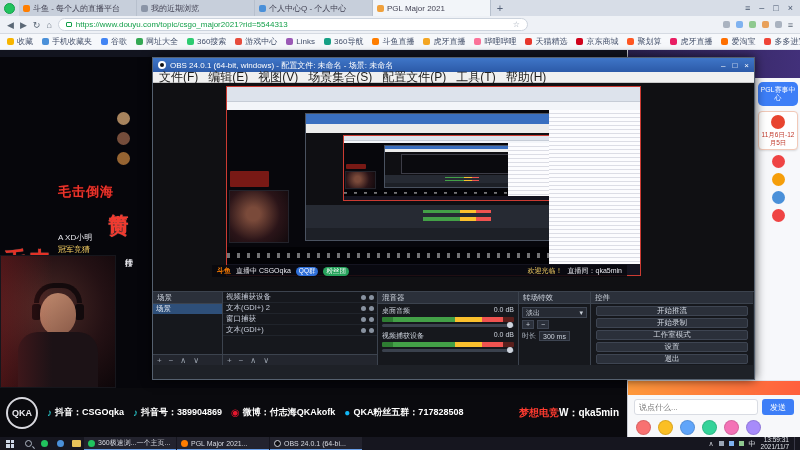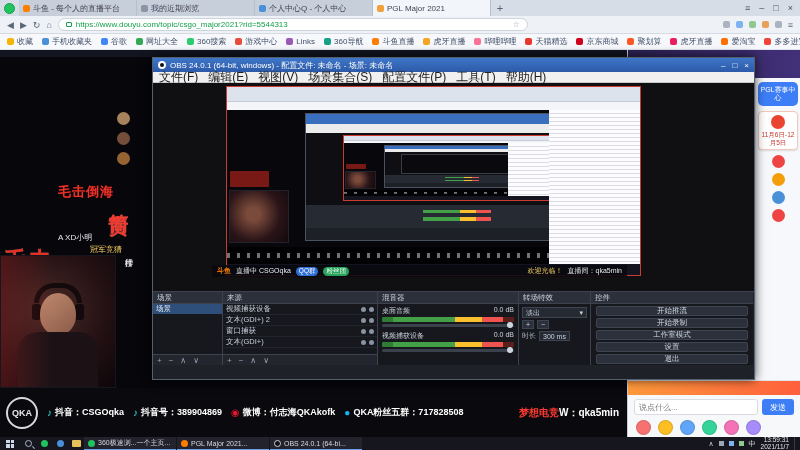--- a/index.html
+++ b/index.html
@@ -31,21 +31,21 @@
 
   
   .stream { position:absolute; left:0; top:50px; width:627px; height:387px; background:#06060b; overflow:hidden; }
   .stream-topband { position:absolute; left:0; top:0; width:100%; height:7px; background:#12141f; }
   .avcol { position:absolute; left:117px; top:62px; display:flex; flex-direction:column; gap:7px; }
   .avcol b { width:13px; height:13px; border-radius:50%; display:block; opacity:.85; }
   .bannerA { position:absolute; left:58px; top:133px; font-size:13px; font-weight:bold; color:#e8352c; letter-spacing:1px; text-shadow:0 0 1px #600; }
   .bannerB { position:absolute; left:106px; top:148px; writing-mode:vertical-rl; font-size:20px; font-weight:bold; color:#ef3b30; text-shadow:0 0 1px #fff4; }
   .bannerC { position:absolute; left:4px; top:198px; width:58px; font-size:24px; line-height:1.05; font-weight:bold; color:#e33126; text-shadow:0 0 1px #fff5; }
   .bannerD { position:absolute; left:58px; top:182px; font-size:8px; color:#e8e8ee; }
-  .bannerE { position:absolute; left:58px; top:194px; font-size:8px; color:#ffd766;margin-left:32px; }
+  .bannerE { position:absolute; left:58px; top:194px; font-size:8px; color:#ffd766; }
   .bannerF { position:absolute; left:122px; top:202px; font-size:8px; color:#e8e8ee; writing-mode:vertical-rl; }
 
   .webcam { position:absolute; left:0; top:205px; width:116px; height:133px; background:radial-gradient(circle at 42% 40%, #4a2a26 0%, #241114 55%, #0d0609 100%); overflow:hidden; z-index:6; border:1px solid #16161c; }
   .wc-glow { position:absolute; inset:0; background:linear-gradient(90deg, rgba(205,45,45,.28), transparent 45%); }
   .wc-head { position:absolute; left:39px; top:37px; width:36px; height:42px; border-radius:50% 50% 46% 46%; background:linear-gradient(140deg,#c08a6e,#8a5a48); }
   .wc-band { position:absolute; left:33px; top:27px; width:48px; height:20px; border:5px solid #130a0c; border-bottom:none; border-radius:24px 24px 0 0; }
   .wc-cup { position:absolute; top:48px; width:9px; height:16px; border-radius:3px; background:#120a0c; }
   .wc-cup.l { left:31px; } .wc-cup.r { left:74px; }
   .wc-body { position:absolute; left:17px; top:76px; width:80px; height:60px; border-radius:20px 20px 0 0; background:#1c1216; }
 
@@ -426,21 +426,20 @@
           <div class="scene-item">场景</div>
         </div>
         <div class="dock-foot">
           <span>+</span>
           <span>−</span>
           <span>∧</span>
           <span>∨</span>
         </div>
       </div>
       <div class="dock sources">
-        <div class="dock-h">来源</div>
         <div class="dock-body">
           <div class="src-row">
               <span>视频捕获设备</span>
               <span class="sp"></span>
               <span class="mini-ico"></span>
               <span class="mini-ico"></span>
             </div>
           <div class="src-row">
               <span>文本(GDI+) 2</span>
               <span class="sp"></span>

